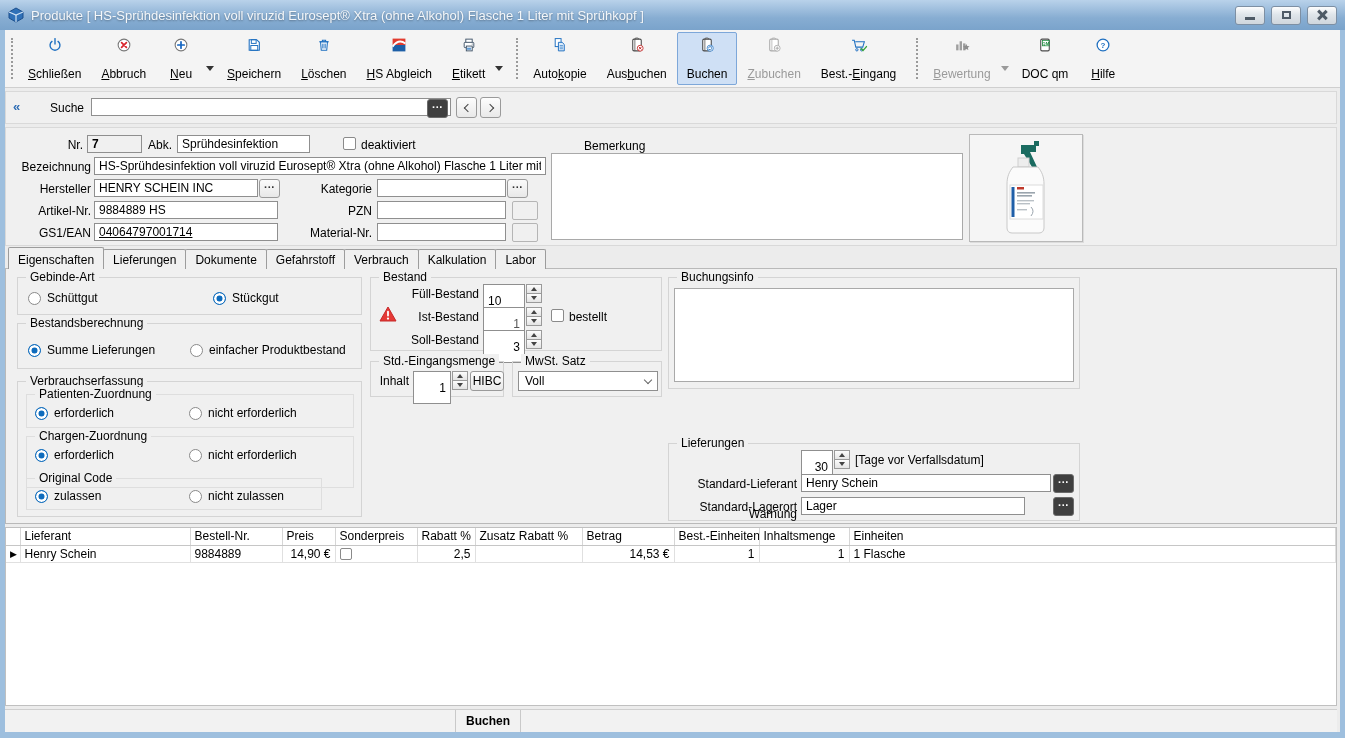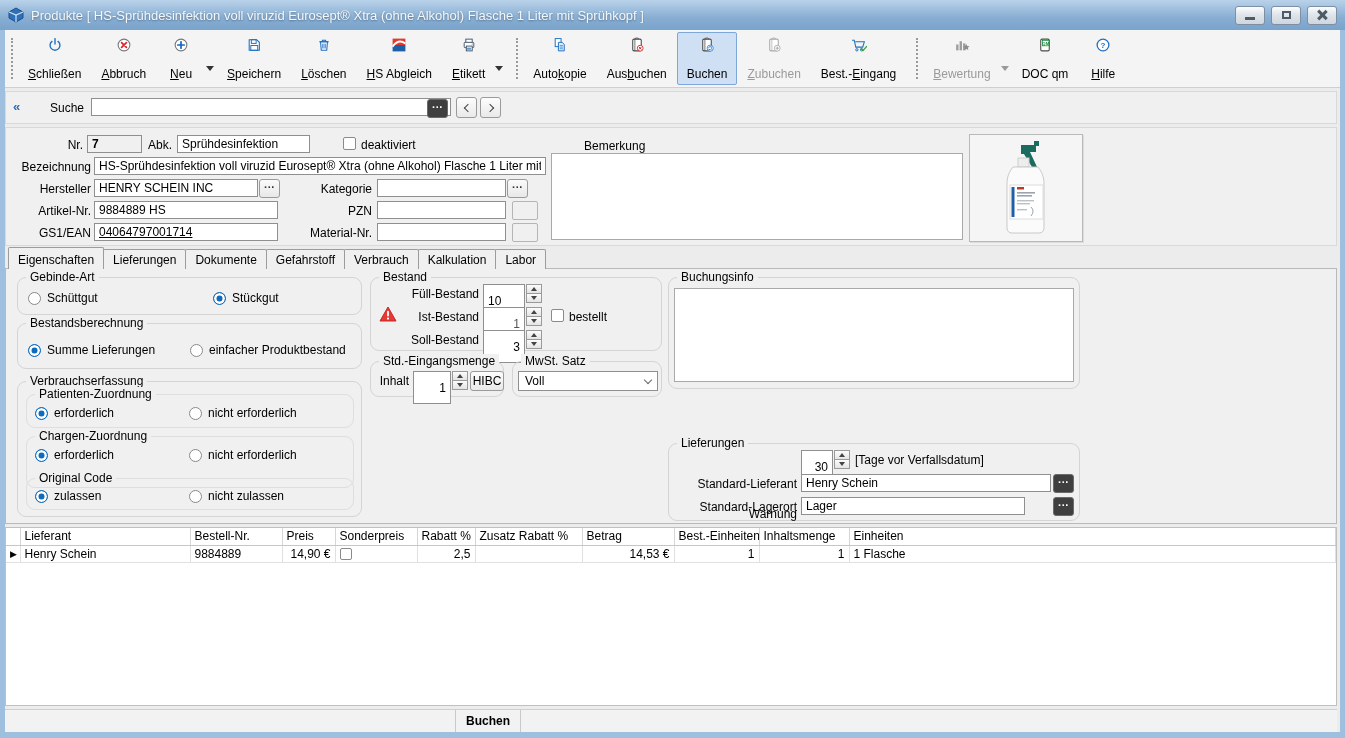--- a/index.html
+++ b/index.html
@@ -63,21 +63,21 @@
   .chev.left { transform:rotate(135deg); margin-left:2px; } .chev.right { transform:rotate(-45deg); margin-right:2px; }
 
   
   .cb { display:inline-block; width:13px; height:13px; border:1px solid #8a8a8a; background:#fff; border-radius:2px; vertical-align:middle; cursor:pointer; }
   .radio { position:relative; display:inline-block; width:13px; height:13px; border:1px solid #8a8a8a; border-radius:50%; background:#fff; vertical-align:middle; cursor:pointer; }
   .radio.sel { border-color:#0f6cbd; background:#0f6cbd; box-shadow:inset 0 0 0 2.5px #fff; }
   .radio.sel::after { content:""; position:absolute; left:3px; top:3px; width:5px; height:5px; border-radius:50%; background:#0f6cbd; }
   .opt { display:flex; align-items:center; gap:6px; position:absolute; white-space:nowrap; }
 
   
-  .gb { position:absolute; border:1px solid #d4d4d4; border-radius:9px; }
+  .gb { position:absolute; border:1px solid #d4d4d4; border-radius:0; }
   .gb>.gt { position:absolute; top:-8px; left:8px; background:#f0f0f0; padding:0 4px; white-space:nowrap; }
 
   
   .spin { position:absolute; display:flex; height:19px; }
   .spin input { height:33px; }
   .spin-btns { width:16px; display:flex; flex-direction:column; margin-left:1px; }
   .spin-b { flex:1; border:1px solid #9a9a9a; background:linear-gradient(#fcfcfc,#e4e4e4); display:flex; align-items:center; justify-content:center; cursor:pointer; }
   .spin-b+.spin-b { border-top:none; }
   .tri-up { border-left:3.5px solid transparent; border-right:3.5px solid transparent; border-bottom:4.5px solid #444; }
   .tri-dn { border-left:3.5px solid transparent; border-right:3.5px solid transparent; border-top:4.5px solid #444; }
@@ -409,21 +409,21 @@
           <span class="gt">Chargen-Zuordnung</span>
           <div class="opt" style="left:8px; top:11px;">
               <span class="radio sel"></span>
               <span>erforderlich</span>
             </div>
           <div class="opt" style="left:162px; top:11px;">
               <span class="radio"></span>
               <span>nicht erforderlich</span>
             </div>
         </div>
-        <div class="gb" style="left:8px; top:96px; width:328px; height:32px; border-color:#dedede;">
+        <div class="gb" style="left:8px; top:96px; width:296px; height:32px; border-color:#dedede;">
           <span class="gt">Original Code</span>
           <div class="opt" style="left:8px; top:10px;">
               <span class="radio sel"></span>
               <span>zulassen</span>
             </div>
           <div class="opt" style="left:162px; top:10px;">
               <span class="radio"></span>
               <span>nicht zulassen</span>
             </div>
         </div>

